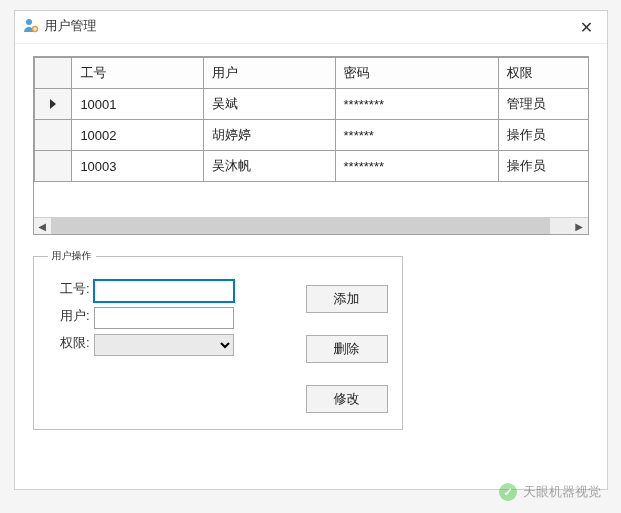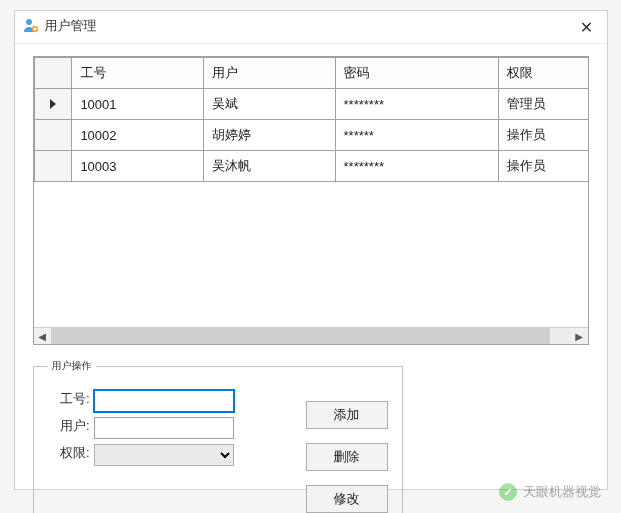--- a/index.html
+++ b/index.html
@@ -37,21 +37,21 @@
       display: flex; align-items: center; justify-content: center;
       cursor: pointer;
       font-size: 16px;
       color: #333;
     }
     .body {
       padding: 12px 18px 18px 18px;
     }
     .grid-wrap {
       border: 1px solid #a0a0a0;
-      height: 289px;
+      height: 179px;
       position: relative;
       background: #fff;
       overflow: hidden;
     }
     table.grid {
       border-collapse: collapse;
       width: 560px;
     }
     table.grid th, table.grid td {
       border: 1px solid #a0a0a0;
@@ -154,23 +154,23 @@
       border: 1px solid #0078d7;
       outline: 1px solid #0078d7;
     }
     .field-row select {
       background: #eaeaea;
       border: 1px solid #b0b0b0;
     }
     .btns {
       display: flex;
       flex-direction: column;
-      gap: 14px;
+      gap: 22px;
       margin-left: 26px;
-      margin-top: 16px;
+      margin-top: 10px;
     }
     .btns button {
       width: 82px;
       height: 28px;
       background: #f3f3f3;
       border: 1px solid #adadad;
       cursor: pointer;
       font-family: inherit;
       font-size: 13px;
       color: #222;

